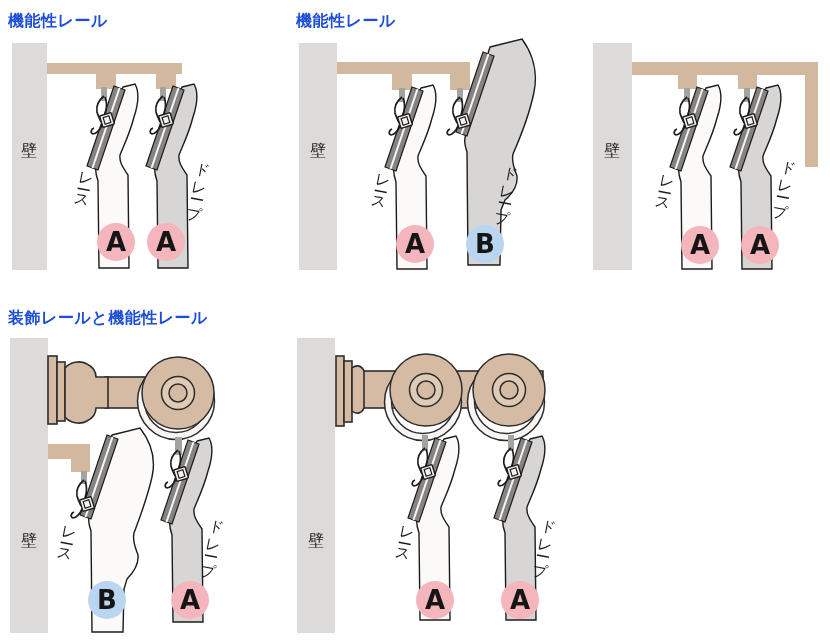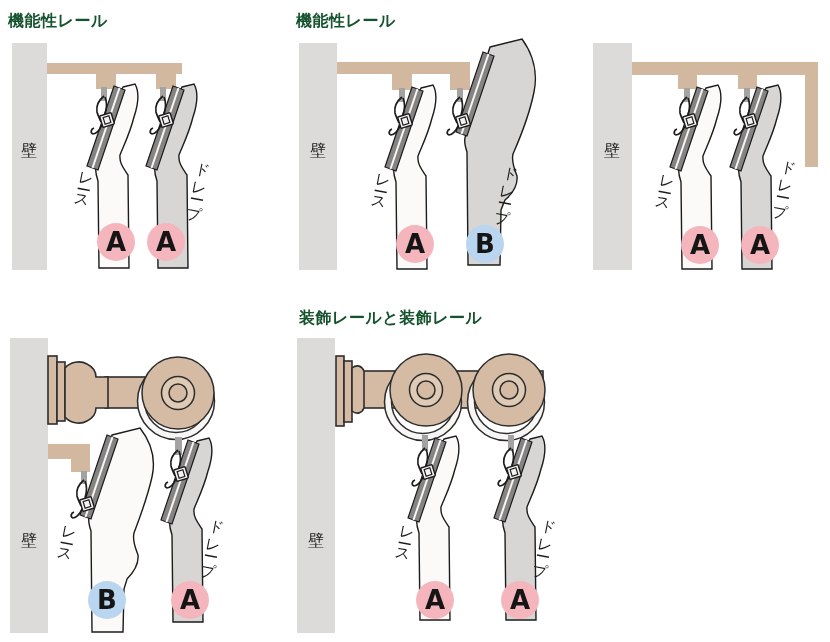--- a/index.html
+++ b/index.html
@@ -5,21 +5,21 @@
   html,body{margin:0;padding:0;background:#ffffff;}
   .stage{
     position:relative;width:830px;height:642px;overflow:hidden;
     background:#ffffff;
     font-family:"DejaVu Sans",sans-serif;
     color:#1c1c1c;
   }
   .art{position:absolute;left:0;top:0;}
   .panel-title{
     position:absolute;font-size:16px;font-weight:bold;letter-spacing:.5px;
-    white-space:nowrap;color:#14532d;
+    white-space:nowrap;color:#1d4ed8;
   }
   .wall-label{
     position:absolute;font-size:16px;color:#1c1c1c;
   }
   .curtain-label{
     position:absolute;writing-mode:vertical-rl;text-orientation:mixed;
     font-size:15px;letter-spacing:3px;color:#1c1c1c;
     transform:rotate(11deg);transform-origin:top center;white-space:nowrap;
   }
   .marker{
@@ -165,21 +165,21 @@
           <use href="#curtA" transform="translate(425,441)"></use>
         </g>
       <g class="drape">
           <use href="#curtA" transform="translate(511,441)"></use>
         </g>
     </g>
   </svg>
 
   <div class="panel-title" style="left:8px;top:11px">機能性レール</div>
   <div class="panel-title" style="left:296px;top:11px">機能性レール</div>
-  <div class="panel-title" style="left:299px;top:308px">装飾レールと装飾レール</div>
+  <div class="panel-title" style="left:8px;top:308px">装飾レールと機能性レール</div>
 
   <div class="wall-label" style="left:21px;top:141px">壁</div>
   <div class="wall-label" style="left:310px;top:141px">壁</div>
   <div class="wall-label" style="left:604px;top:141px">壁</div>
   <div class="wall-label" style="left:21px;top:531px">壁</div>
   <div class="wall-label" style="left:308px;top:531px">壁</div>
 
   <div class="curtain-label" style="left:79px;top:162px">レース</div>
   <div class="curtain-label" style="left:196px;top:152px">ドレープ</div>
   <div class="curtain-label" style="left:376px;top:164px">レース</div>

